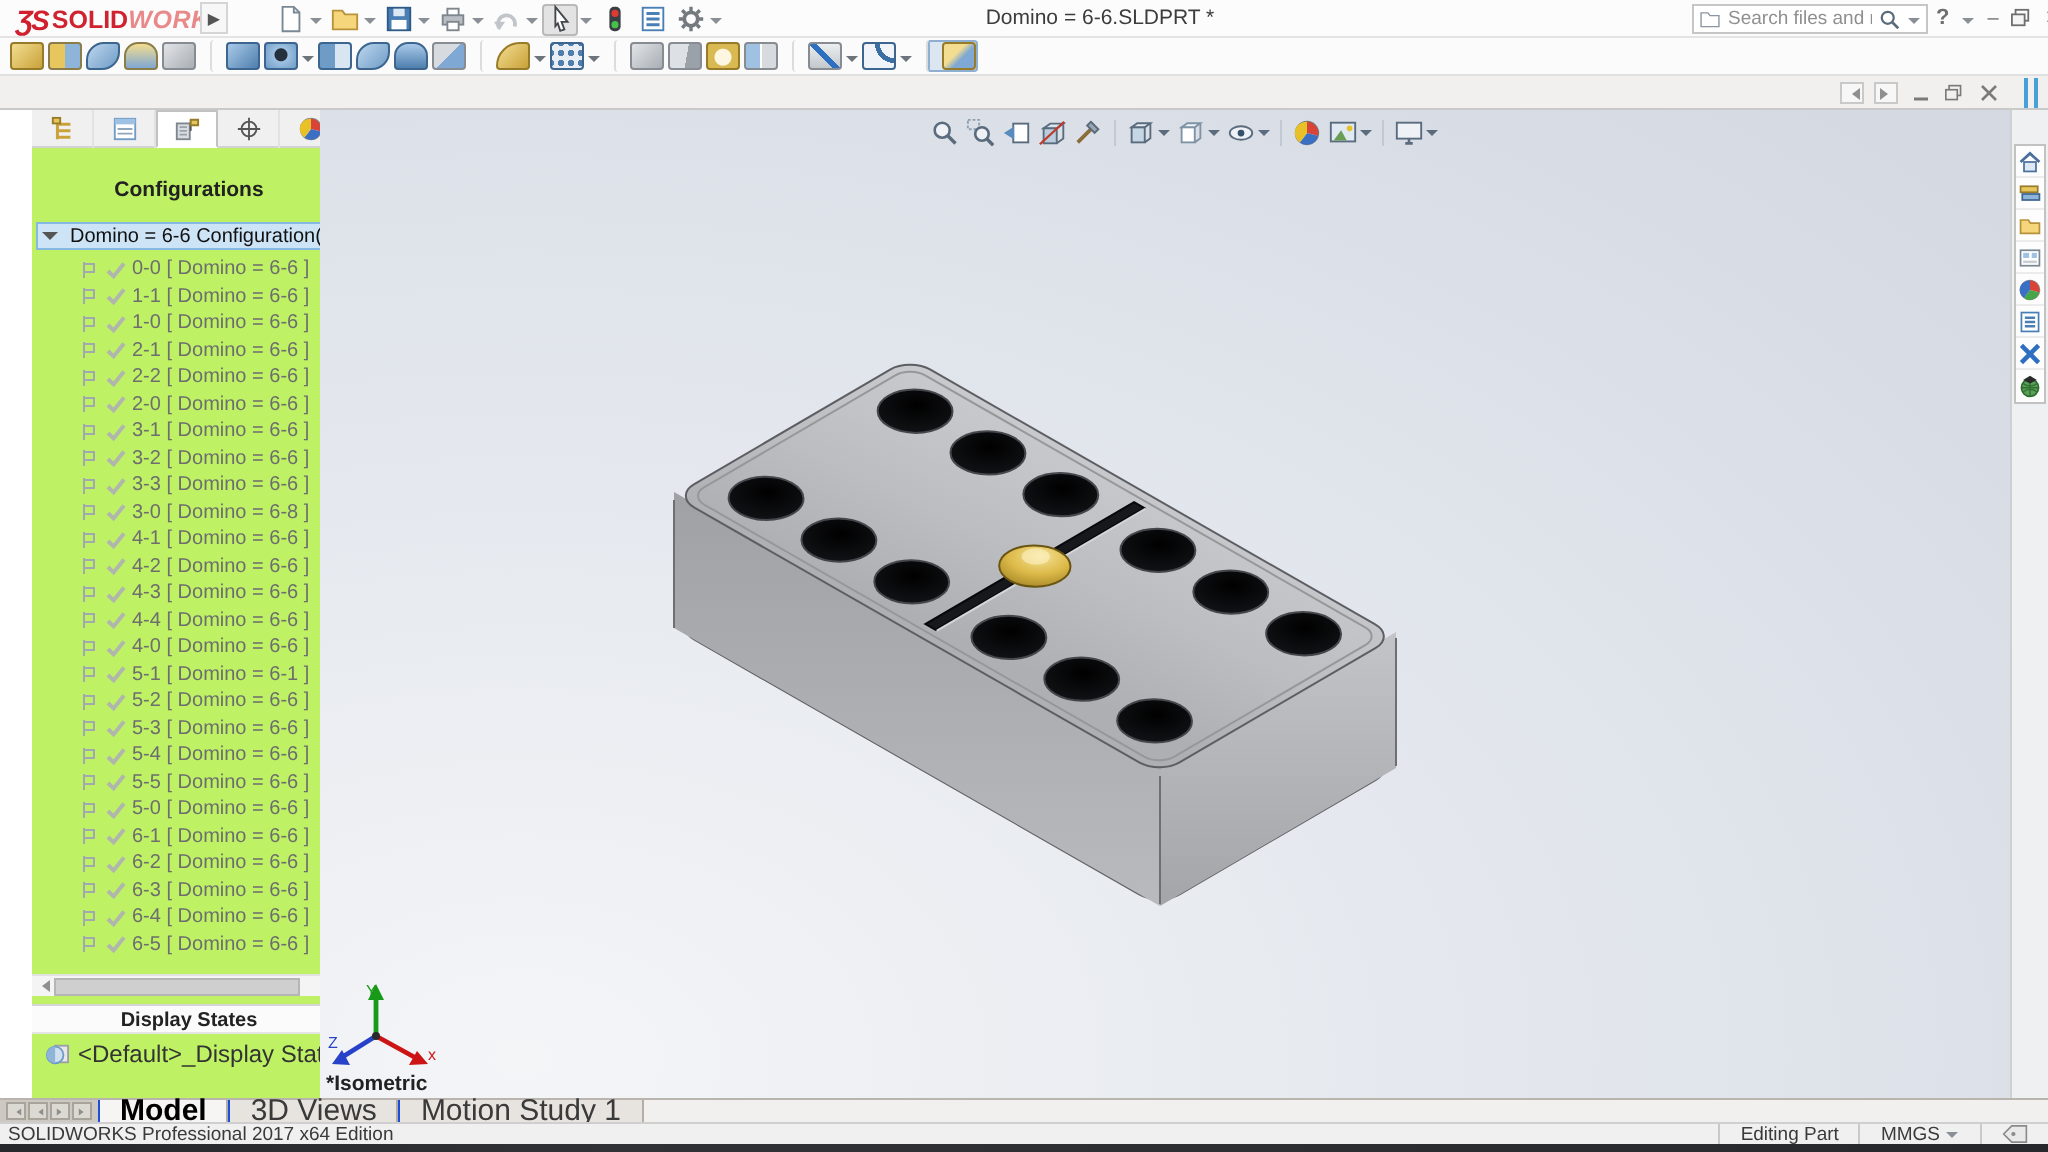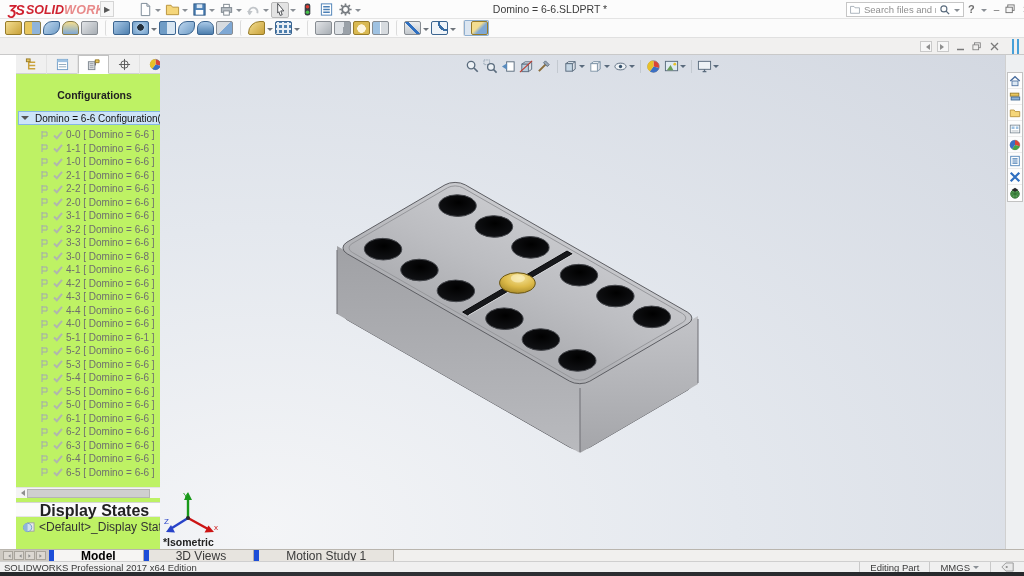--- a/index.html
+++ b/index.html
@@ -4,21 +4,21 @@
 <style>
 *{margin:0;padding:0;box-sizing:border-box}
 html,body{width:1024px;height:576px;overflow:hidden;font-family:"Liberation Sans","DejaVu Sans",sans-serif;background:#fff;font-size:11px;color:#333}
 .ab{position:absolute}
 button{background:none;border:none;font:inherit;cursor:default;padding:0}
 svg{display:block}
 
 #titlebar{left:0;top:0;width:1024px;height:19px;background:#fcfcfc;border-bottom:1px solid #e4e4e4}
 #logo{left:8px;top:1px;height:17px;display:flex;align-items:center;gap:2px}
 .logo-mark{font-style:italic;font-weight:bold;font-size:14px;color:#d0202e;letter-spacing:-1px}
-.logo-solid{font-weight:bold;font-style:italic;font-size:12.5px;color:#cf2330}
+.logo-solid{font-weight:bold;font-size:12.5px;color:#cf2330}
 .logo-works{font-weight:bold;font-style:italic;font-size:12.5px;color:#e88a8a;letter-spacing:.3px}
 #flyout{left:100px;top:1px;width:14px;height:16px;border:1px solid #d5d5d5;background:#f7f7f7;color:#555;font-size:8px;display:flex;align-items:center;justify-content:center}
 #qtools{left:136px;top:1px;display:flex;align-items:center;gap:1px;height:17px}
 .tbtn{width:18px;height:16px;display:flex;align-items:center;justify-content:center;border-radius:2px}
 .tbtn.pressed{background:#e3e3e3;border:1px solid #b9b9b9}
 .car{width:0;height:0;border:3px solid transparent;border-top-color:#8a8f95;margin:5px 1px 0 0}
 #doc-title{left:420px;top:3px;width:260px;text-align:center;font-size:10.5px;color:#3c3c3c;white-space:nowrap}
 #searchbox{left:846px;top:2px;width:118px;height:15px;border:1px solid #c6c6c6;background:#fff;display:flex;align-items:center;gap:3px;padding:0 2px}
 #searchbox input{flex:1;border:none;outline:none;font-size:9.5px;color:#555;min-width:0;background:transparent}
 #searchbox input::placeholder{color:#8f8f8f}
@@ -71,41 +71,41 @@
 .cfgtxt{font-size:10px;color:#6e6e6e}
 
 #vscroll{left:146px;top:56px;width:11px;height:368px;background:#f4f4f4}
 .sbtn{position:absolute;left:0;width:11px;height:12px;display:flex;align-items:center;justify-content:center}
 .tri-up{width:0;height:0;border:3.5px solid transparent;border-bottom:4.5px solid #8f8f8f}
 .tri-dn{width:0;height:0;border:3.5px solid transparent;border-top:4.5px solid #8f8f8f}
 .tri-lf{width:0;height:0;border:3.5px solid transparent;border-right:4.5px solid #8f8f8f}
 .tri-rt{width:0;height:0;border:3.5px solid transparent;border-left:4.5px solid #8f8f8f}
 #hscroll{left:0;top:432px;width:157px;height:11px;background:#f4f4f4;border-top:1px solid #e2e2e2}
 #hthumb{position:absolute;left:11px;top:1px;width:123px;height:9px;background:#cfcfcf;border:1px solid #b5b5b5}
-#ds-header{left:0;top:447px;width:157px;height:15px;text-align:center;font-weight:bold;font-size:16px;color:#222;border-top:1px solid #d5d5d5;border-bottom:1px solid #e5e5e5;background:#fbfbfb;line-height:15px}
+#ds-header{left:0;top:447px;width:157px;height:15px;text-align:center;font-weight:bold;font-size:10px;color:#222;border-top:1px solid #d5d5d5;border-bottom:1px solid #e5e5e5;background:#fbfbfb;line-height:15px}
 #ds-item{left:6px;top:465px;display:flex;align-items:center;gap:4px;font-size:12px;color:#333}
 
 #viewport{left:160px;top:55px;width:845px;height:494px;background:radial-gradient(ellipse at 12% 96%,#f4f5f7 0%,#e4e8ee 45%,#d3d8e1 100%)}
 #hud{position:absolute;left:465px;top:57px;display:flex;align-items:center;gap:3px;height:18px}
 .hicon{display:flex;align-items:center}
 .hicon::after{content:"";width:0;height:0}
 .hicon[data-caret="true"]::after{border:3px solid transparent;border-top-color:#5a6b7d;margin:4px 0 0 1px}
 .hsep{width:1px;height:13px;background:#c3c9d0;margin:0 2px}
 #view-label{left:163px;top:536px;font-size:10.5px;font-weight:bold;color:#222}
 
 #taskpane{left:1005px;top:55px;width:19px;height:494px;background:#eef0f2;border-left:1px solid #d0d0d0}
 #tpicons{position:absolute;left:1px;top:17px;width:16px;background:#fdfdfd;border:1px solid #c2c2c2}
 .tpico{width:14px;height:16px;display:flex;align-items:center;justify-content:center;border-bottom:1px solid #ececec}
 .tpico:last-child{border-bottom:none}
 
 #doctabs{left:0;top:549px;width:1024px;height:12px;background:#d9d5cf;border-top:1px solid #b9b5ae;display:flex;align-items:stretch}
 #navbtns{display:flex;align-items:center;gap:1px;padding:0 3px;background:#cdc9c2}
 .navb{width:10px;height:9px;background:#dcd8d2;border:1px solid #a8a49c;display:flex;align-items:center;justify-content:center}
 .navb i{transform:scale(.6)}
-.dtab{font-size:12px;color:#3a3a3a;padding:0 27px;display:flex;align-items:center;background:#e7e4df;border-right:1px solid #b3afa8;border-left:5px solid #1d4ed8}
+.dtab{font-size:15px;color:#3a3a3a;padding:0 10px;display:flex;align-items:center;background:#e7e4df;border-right:1px solid #b3afa8;border-left:1px solid #1d4ed8}
 .dtab[data-active="true"]{background:#f6f5f3;font-weight:bold;color:#000}
 #dtab-fill{flex:1;background:#f1f0ee}
 #statusbar{left:0;top:561px;width:1024px;height:11px;background:#f0f0f0;border-top:1px solid #cfcfcf;display:flex;align-items:center;font-size:9.5px;color:#3a3a3a}
 #status-left{padding-left:4px}
 #status-right{margin-left:auto;display:flex;align-items:center;height:100%}
 .scell{border-left:1px solid #c9c9c9;height:100%;display:flex;align-items:center;justify-content:center;padding:0 10px;gap:3px}
 #blackstrip{left:0;top:572px;width:1024px;height:4px;background:linear-gradient(90deg,#26282b 0%,#303236 30%,#26282b 100%)}
 .nw{white-space:nowrap}
 </style>
 </head>

